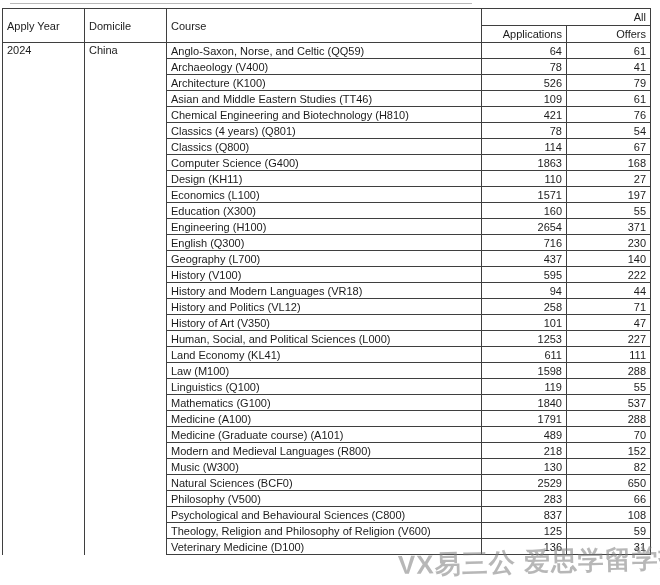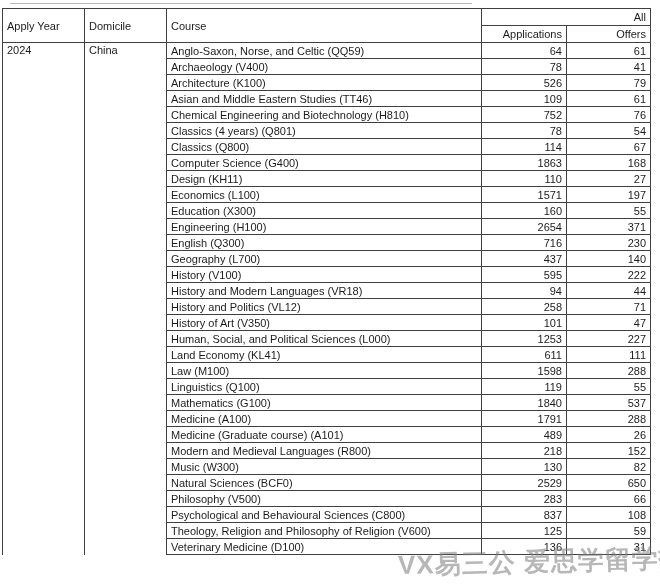--- a/index.html
+++ b/index.html
@@ -126,21 +126,21 @@
     <td class="merged"></td>
     <td class="merged"></td>
     <td>Asian and Middle Eastern Studies (TT46)</td>
     <td class="num">109</td>
     <td class="num">61</td>
   </tr>
         <tr>
     <td class="merged"></td>
     <td class="merged"></td>
     <td>Chemical Engineering and Biotechnology (H810)</td>
-    <td class="num">752</td>
+    <td class="num">421</td>
     <td class="num">76</td>
   </tr>
         <tr>
     <td class="merged"></td>
     <td class="merged"></td>
     <td>Classics (4 years) (Q801)</td>
     <td class="num">78</td>
     <td class="num">54</td>
   </tr>
         <tr>
@@ -267,21 +267,21 @@
     <td class="merged"></td>
     <td>Medicine (A100)</td>
     <td class="num">1791</td>
     <td class="num">288</td>
   </tr>
         <tr>
     <td class="merged"></td>
     <td class="merged"></td>
     <td>Medicine (Graduate course) (A101)</td>
     <td class="num">489</td>
-    <td class="num">26</td>
+    <td class="num">70</td>
   </tr>
         <tr>
     <td class="merged"></td>
     <td class="merged"></td>
     <td>Modern and Medieval Languages (R800)</td>
     <td class="num">218</td>
     <td class="num">152</td>
   </tr>
         <tr>
     <td class="merged"></td>

